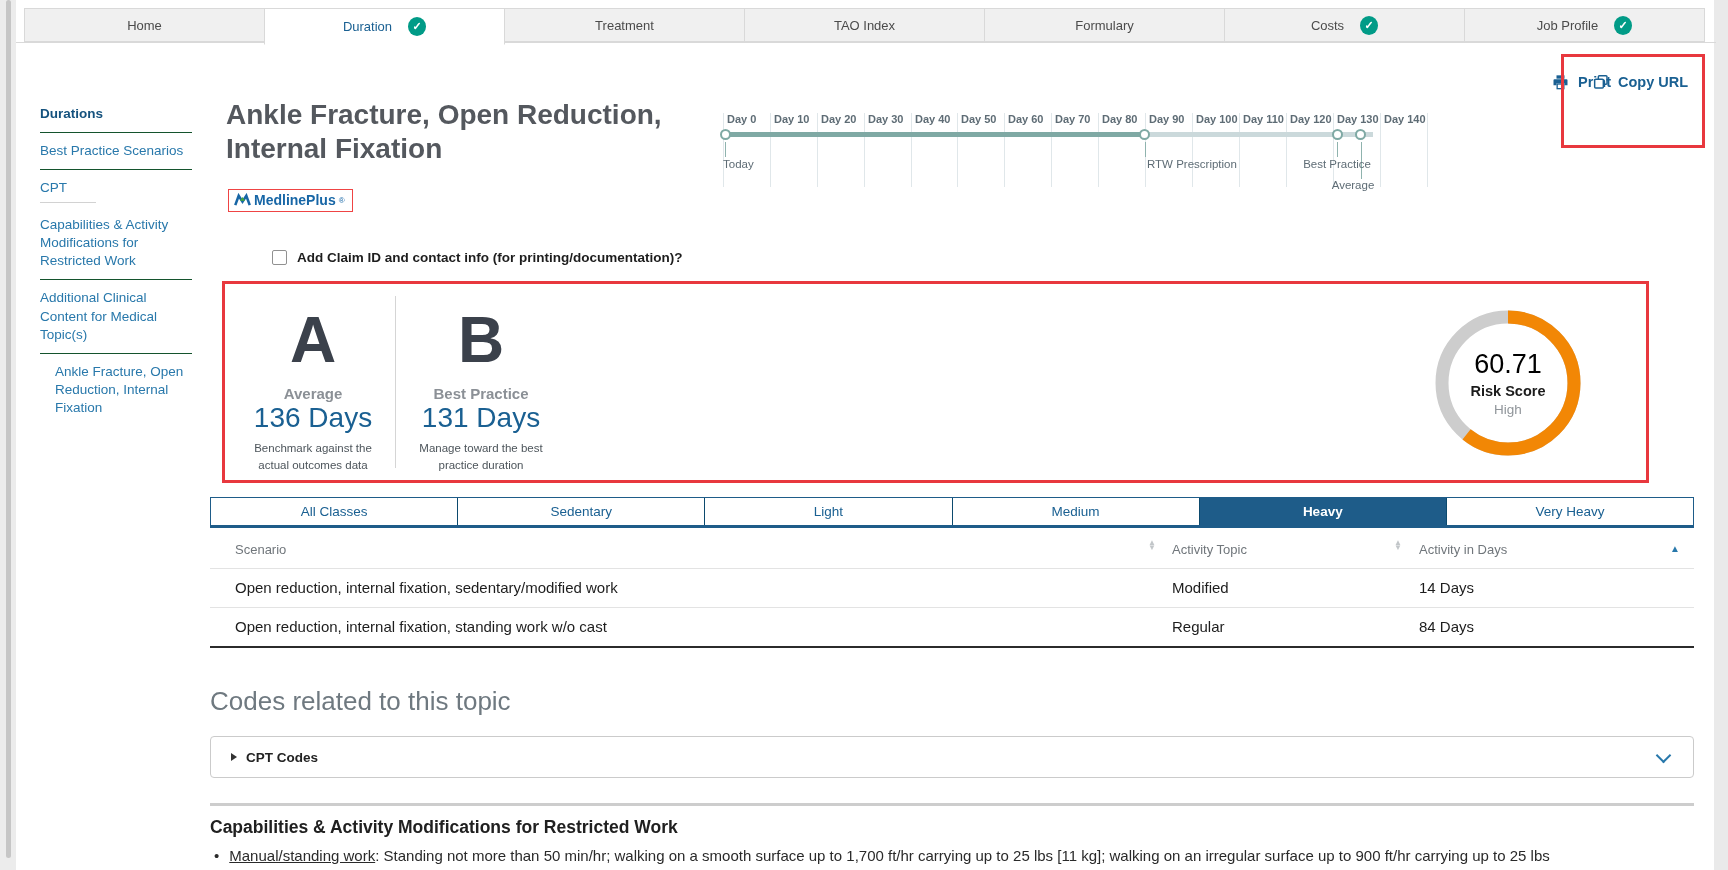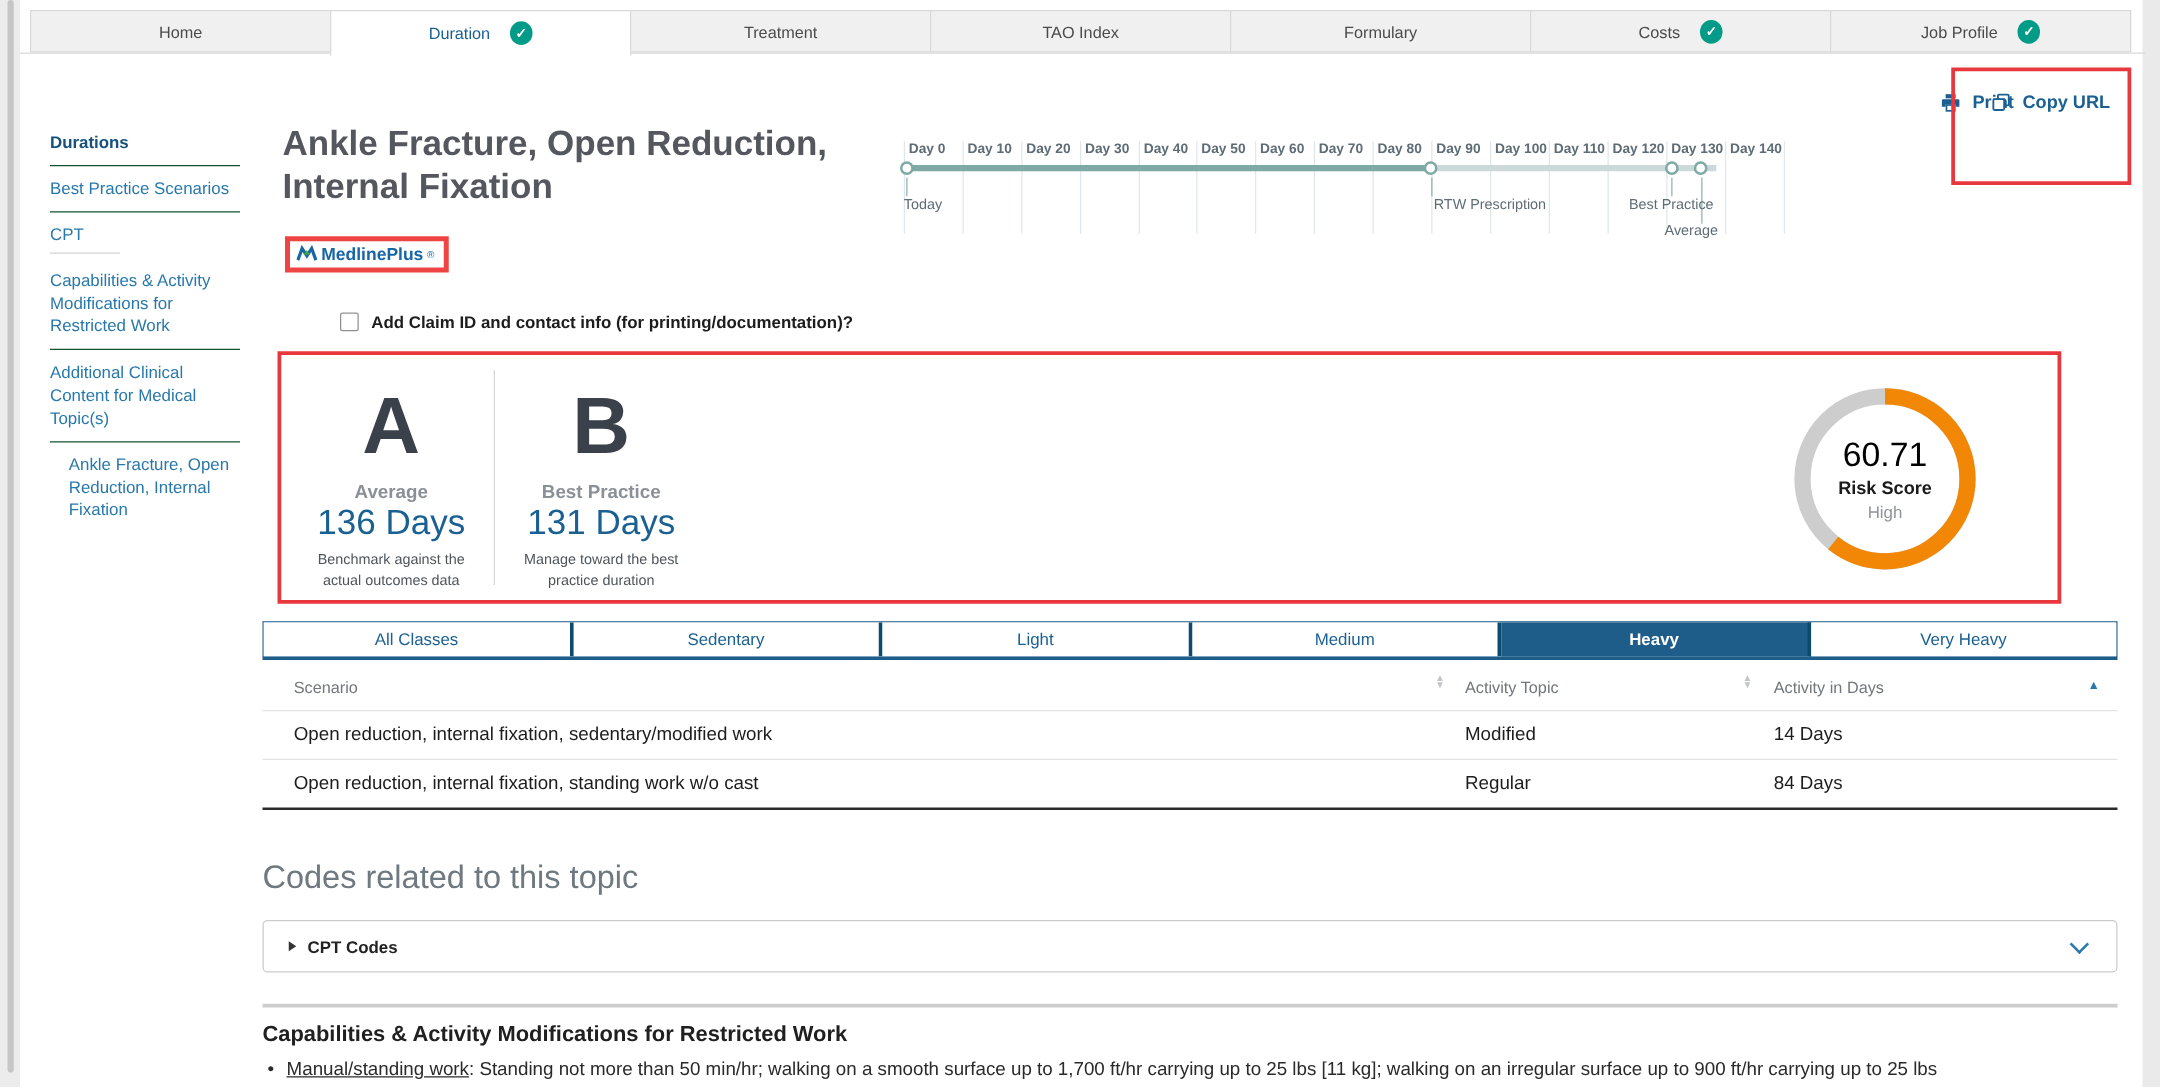--- a/index.html
+++ b/index.html
@@ -26,21 +26,21 @@
   .side-item{padding:9px 0;color:#2878ab;line-height:1.35;cursor:pointer;border-bottom:1px solid #14532d;}
   .side-item.current{color:#15527e;font-weight:bold;}
   .side-item.short{border-bottom:none;padding-bottom:4px;}
   .short-rule{width:56px;border-bottom:1px solid #d2d2d2;margin-bottom:4px;}
   .side-item.child{padding-left:15px;border-bottom:none;}
 
   
   .page-title{position:absolute;left:226px;top:98px;width:460px;font-size:28px;font-weight:bold;
               color:#54585e;line-height:1.2;}
   .medline{position:absolute;left:228px;top:189px;display:inline-flex;align-items:center;gap:3px;
-           border:4px solid #ef4444;background:#fff;padding:2px 7px 3px 5px;cursor:pointer;}
+           border:1px solid #ef4444;background:#fff;padding:2px 7px 3px 5px;cursor:pointer;}
   .medline .txt{font-size:14px;font-weight:bold;color:#1766a6;}
   .medline sup{font-size:8px;color:#1766a6;}
 
   .print-btn{position:absolute;left:1552px;top:74px;display:flex;align-items:center;gap:9px;cursor:pointer;}
   .copy-btn{position:absolute;left:1593px;top:74px;display:flex;align-items:center;gap:9px;cursor:pointer;}
   .blue-action{font-size:14.5px;font-weight:bold;color:#1a6092;}
   .red-annot{position:absolute;border:3px solid #e8383e;background:transparent;z-index:6;pointer-events:none;}
   .annot-copy{left:1561px;top:54px;width:138px;height:88px;}
 
   
@@ -74,21 +74,21 @@
   .gauge-text{position:absolute;left:0;top:0;width:170px;height:170px;display:flex;flex-direction:column;
               align-items:center;justify-content:center;}
   .gauge-score{font-size:27px;color:#000000;}
   .gauge-label{font-size:14.5px;font-weight:bold;color:#1b1b1b;margin-top:3px;}
   .gauge-level{font-size:13.5px;color:#90959a;margin-top:3px;}
 
   
   .class-tabs{position:absolute;left:210px;top:497px;width:1484px;box-sizing:border-box;display:flex;
               border:1px solid #1e5c89;border-bottom:3px solid #1e5c89;background:#fff;}
   .class-tab{flex:1;height:27px;display:flex;align-items:center;justify-content:center;
-             border-right:3px solid #0c4a6e;font-size:13.5px;color:#1a6092;cursor:pointer;background:#fff;}
+             border-right:1px solid #0c4a6e;font-size:13.5px;color:#1a6092;cursor:pointer;background:#fff;}
   .class-tab:last-child{border-right:none;}
   .class-tab.active{background:#1e5c89;color:#fff;font-weight:bold;}
 
   
   .scn-table{position:absolute;left:210px;top:531px;width:1484px;}
   .t-row{position:relative;width:100%;}
   .t-head{height:37px;border-bottom:1px solid #e3e3e3;}
   .t-body1{height:38px;border-bottom:1px solid #e3e3e3;}
   .t-body2{height:38px;border-bottom:2px solid #2b2b2b;}
   .t-cell{position:absolute;top:0;white-space:nowrap;}

